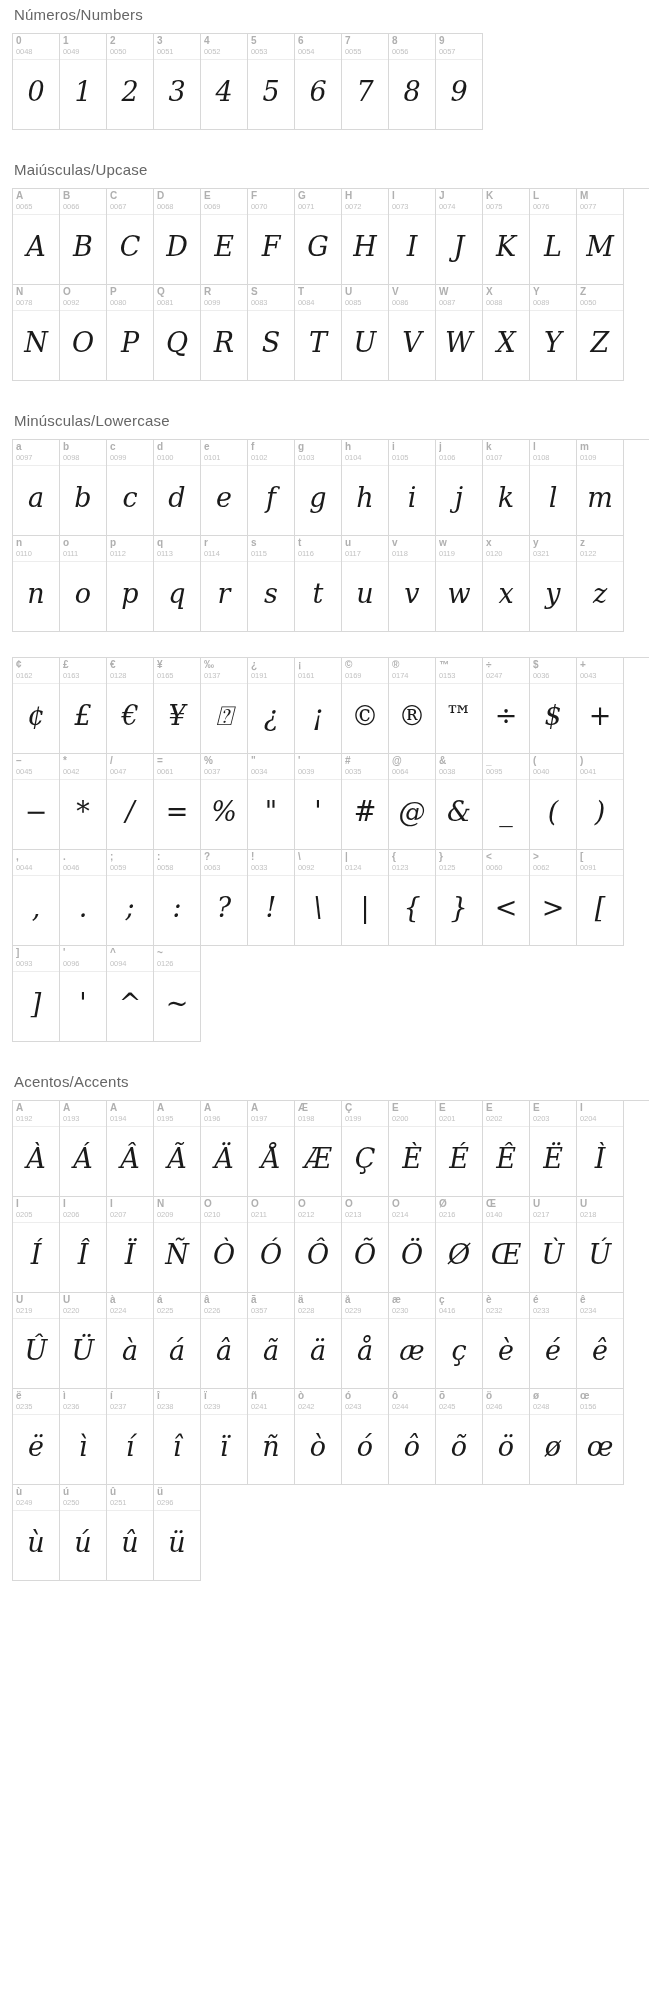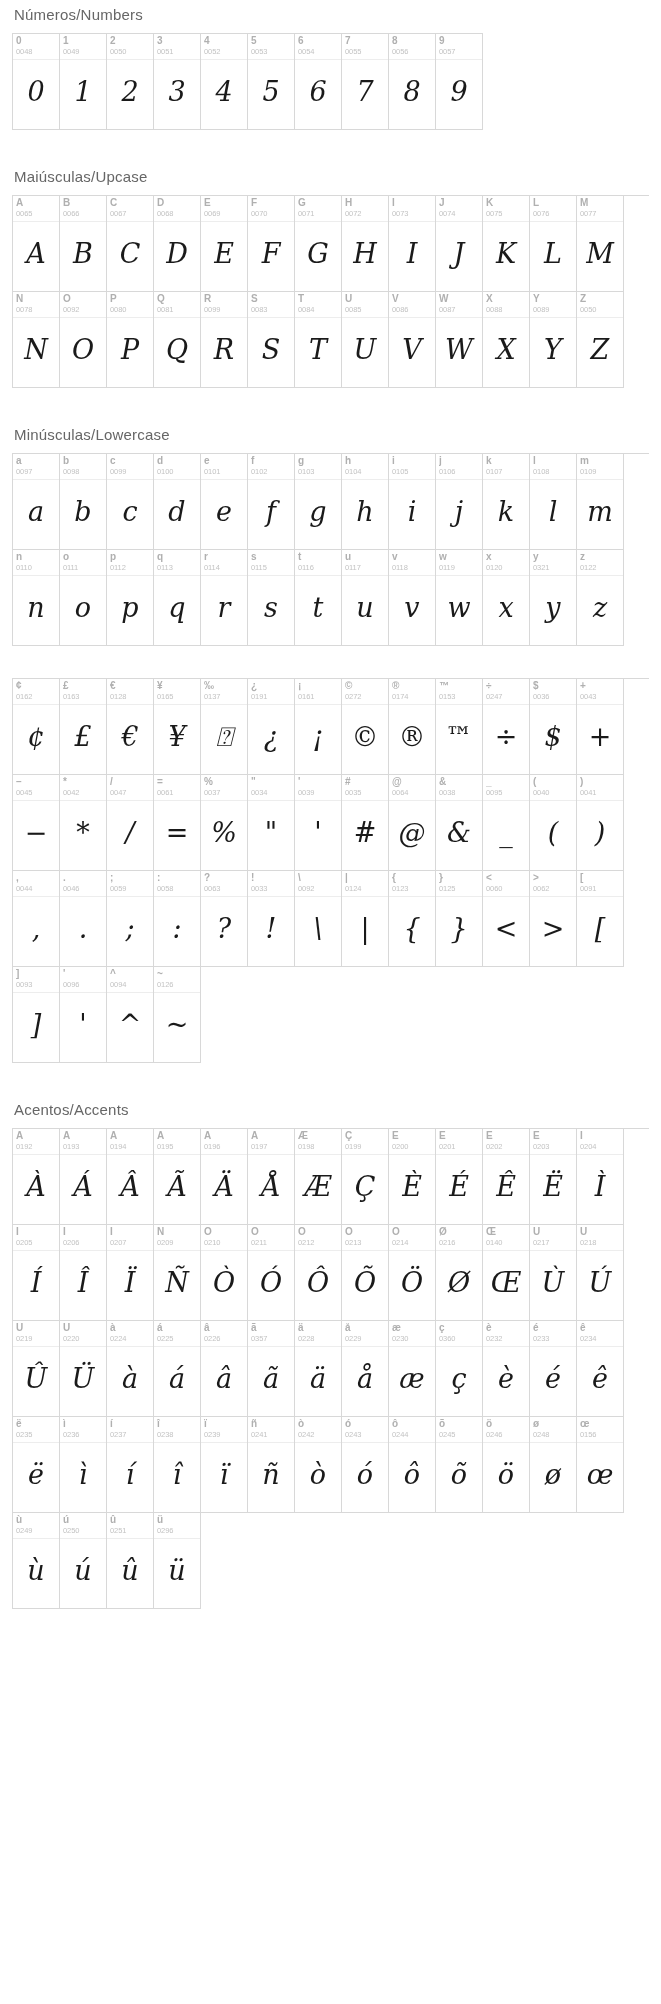--- a/index.html
+++ b/index.html
@@ -7,21 +7,21 @@
     margin: 0;
     padding: 0;
     background: #ffffff;
     width: 661px;
   }
   body {
     font-family: "Liberation Sans", sans-serif;
     color: #333;
     padding: 0 12px;
   }
-  .section { margin-bottom: 10px; }
+  .section { margin-bottom: 3px; }
   .section-title {
     font-size: 15px;
     color: #666;
     font-weight: normal;
     margin: 0 0 10px 2px;
     padding-top: 6px;
     letter-spacing: 0.2px;
   }
   .glyph-grid {
     display: flex;
@@ -577,21 +577,21 @@
         <div class="glyph-cell">
           <div class="glyph-head">
             <span class="glyph-char">¡</span>
             <span class="glyph-code">0161</span>
           </div>
           <div class="glyph-body">¡</div>
         </div>
         <div class="glyph-cell">
           <div class="glyph-head">
             <span class="glyph-char">©</span>
-            <span class="glyph-code">0272</span>
+            <span class="glyph-code">0169</span>
           </div>
           <div class="glyph-body">©</div>
         </div>
         <div class="glyph-cell">
           <div class="glyph-head">
             <span class="glyph-char">®</span>
             <span class="glyph-code">0174</span>
           </div>
           <div class="glyph-body">®</div>
         </div>
@@ -1080,21 +1080,21 @@
         <div class="glyph-cell">
           <div class="glyph-head">
             <span class="glyph-char">æ</span>
             <span class="glyph-code">0230</span>
           </div>
           <div class="glyph-body">æ</div>
         </div>
         <div class="glyph-cell">
           <div class="glyph-head">
             <span class="glyph-char">ç</span>
-            <span class="glyph-code">0360</span>
+            <span class="glyph-code">0416</span>
           </div>
           <div class="glyph-body">ç</div>
         </div>
         <div class="glyph-cell">
           <div class="glyph-head">
             <span class="glyph-char">è</span>
             <span class="glyph-code">0232</span>
           </div>
           <div class="glyph-body">è</div>
         </div>

